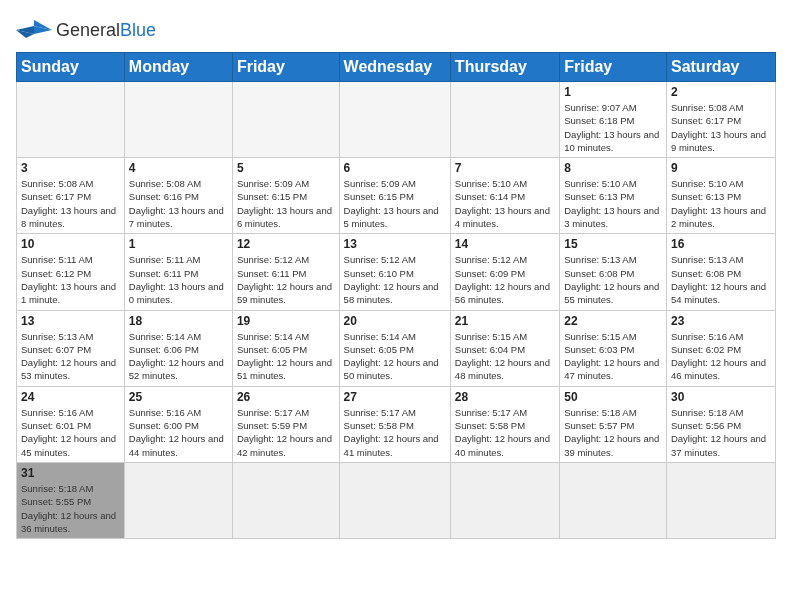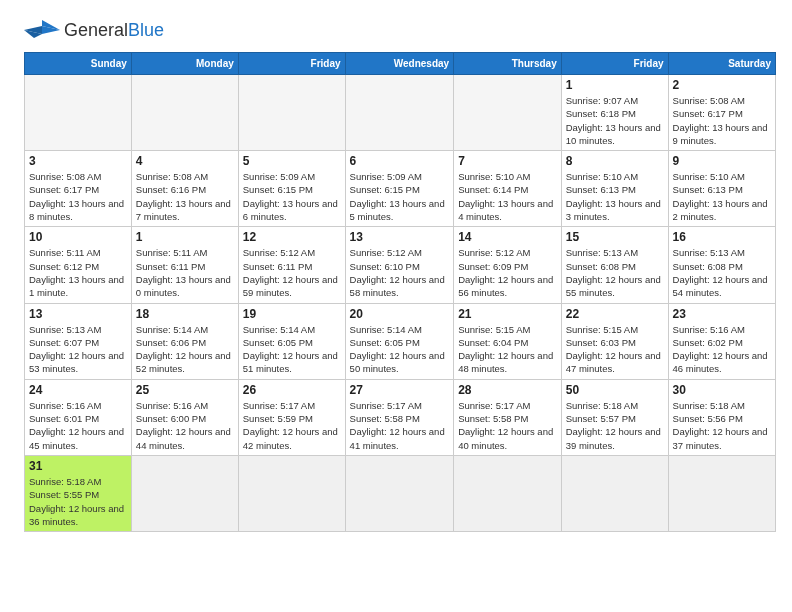--- a/index.html
+++ b/index.html
@@ -6,21 +6,21 @@
     body {
       font-family: Arial, sans-serif;
       background: #fff;
       width: 792px;
       height: 612px;
       overflow: hidden;
     }
     .page {
       width: 792px;
       min-height: 612px;
-      padding: 16px 16px 10px 24px;
+      padding: 16px 16px 10px 16px;
       background: #fff;
     }
     .header {
       display: flex;
       justify-content: space-between;
       align-items: flex-start;
       margin-bottom: 8px;
     }
     .logo {
       display: flex;
@@ -55,24 +55,24 @@
     }
     .calendar {
       width: 100%;
       border-collapse: collapse;
       border: 1px solid #ccc;
       font-size: 10px;
     }
     .calendar thead tr th {
       background: #2176c7;
       color: #fff;
-      font-size: 10px;
+      font-size: 16px;
       font-weight: bold;
       padding: 5px 4px;
-      text-align: right;
+      text-align: left;
       border: 1px solid #1a5fa0;
     }
     .calendar tbody tr td {
       border: 1px solid #ccc;
       vertical-align: top;
       padding: 3px 4px;
       width: 113px;
       min-height: 72px;
       background: #fff;
     }
@@ -322,21 +322,21 @@
 Daylight: 12 hours and 39 minutes.</div>
           </td>
           <td>
             <span class="day-number">30</span>
             <div class="day-info" style="white-space: pre-line;">Sunrise: 5:18 AM
 Sunset: 5:56 PM
 Daylight: 12 hours and 37 minutes.</div>
           </td>
         </tr>
         <tr>
-          <td style="background: #bef264;">
+          <td style="background: #a3a3a3;">
             <span class="day-number">31</span>
             <div class="day-info" style="white-space: pre-line;">Sunrise: 5:18 AM
 Sunset: 5:55 PM
 Daylight: 12 hours and 36 minutes.</div>
           </td>
           <td class="last-row-empty" style="background: rgb(240, 240, 240);"></td>
           <td class="last-row-empty" style="background: rgb(240, 240, 240);"></td>
           <td class="last-row-empty" style="background: rgb(240, 240, 240);"></td>
           <td class="last-row-empty" style="background: rgb(240, 240, 240);"></td>
           <td class="last-row-empty" style="background: rgb(240, 240, 240);"></td>

